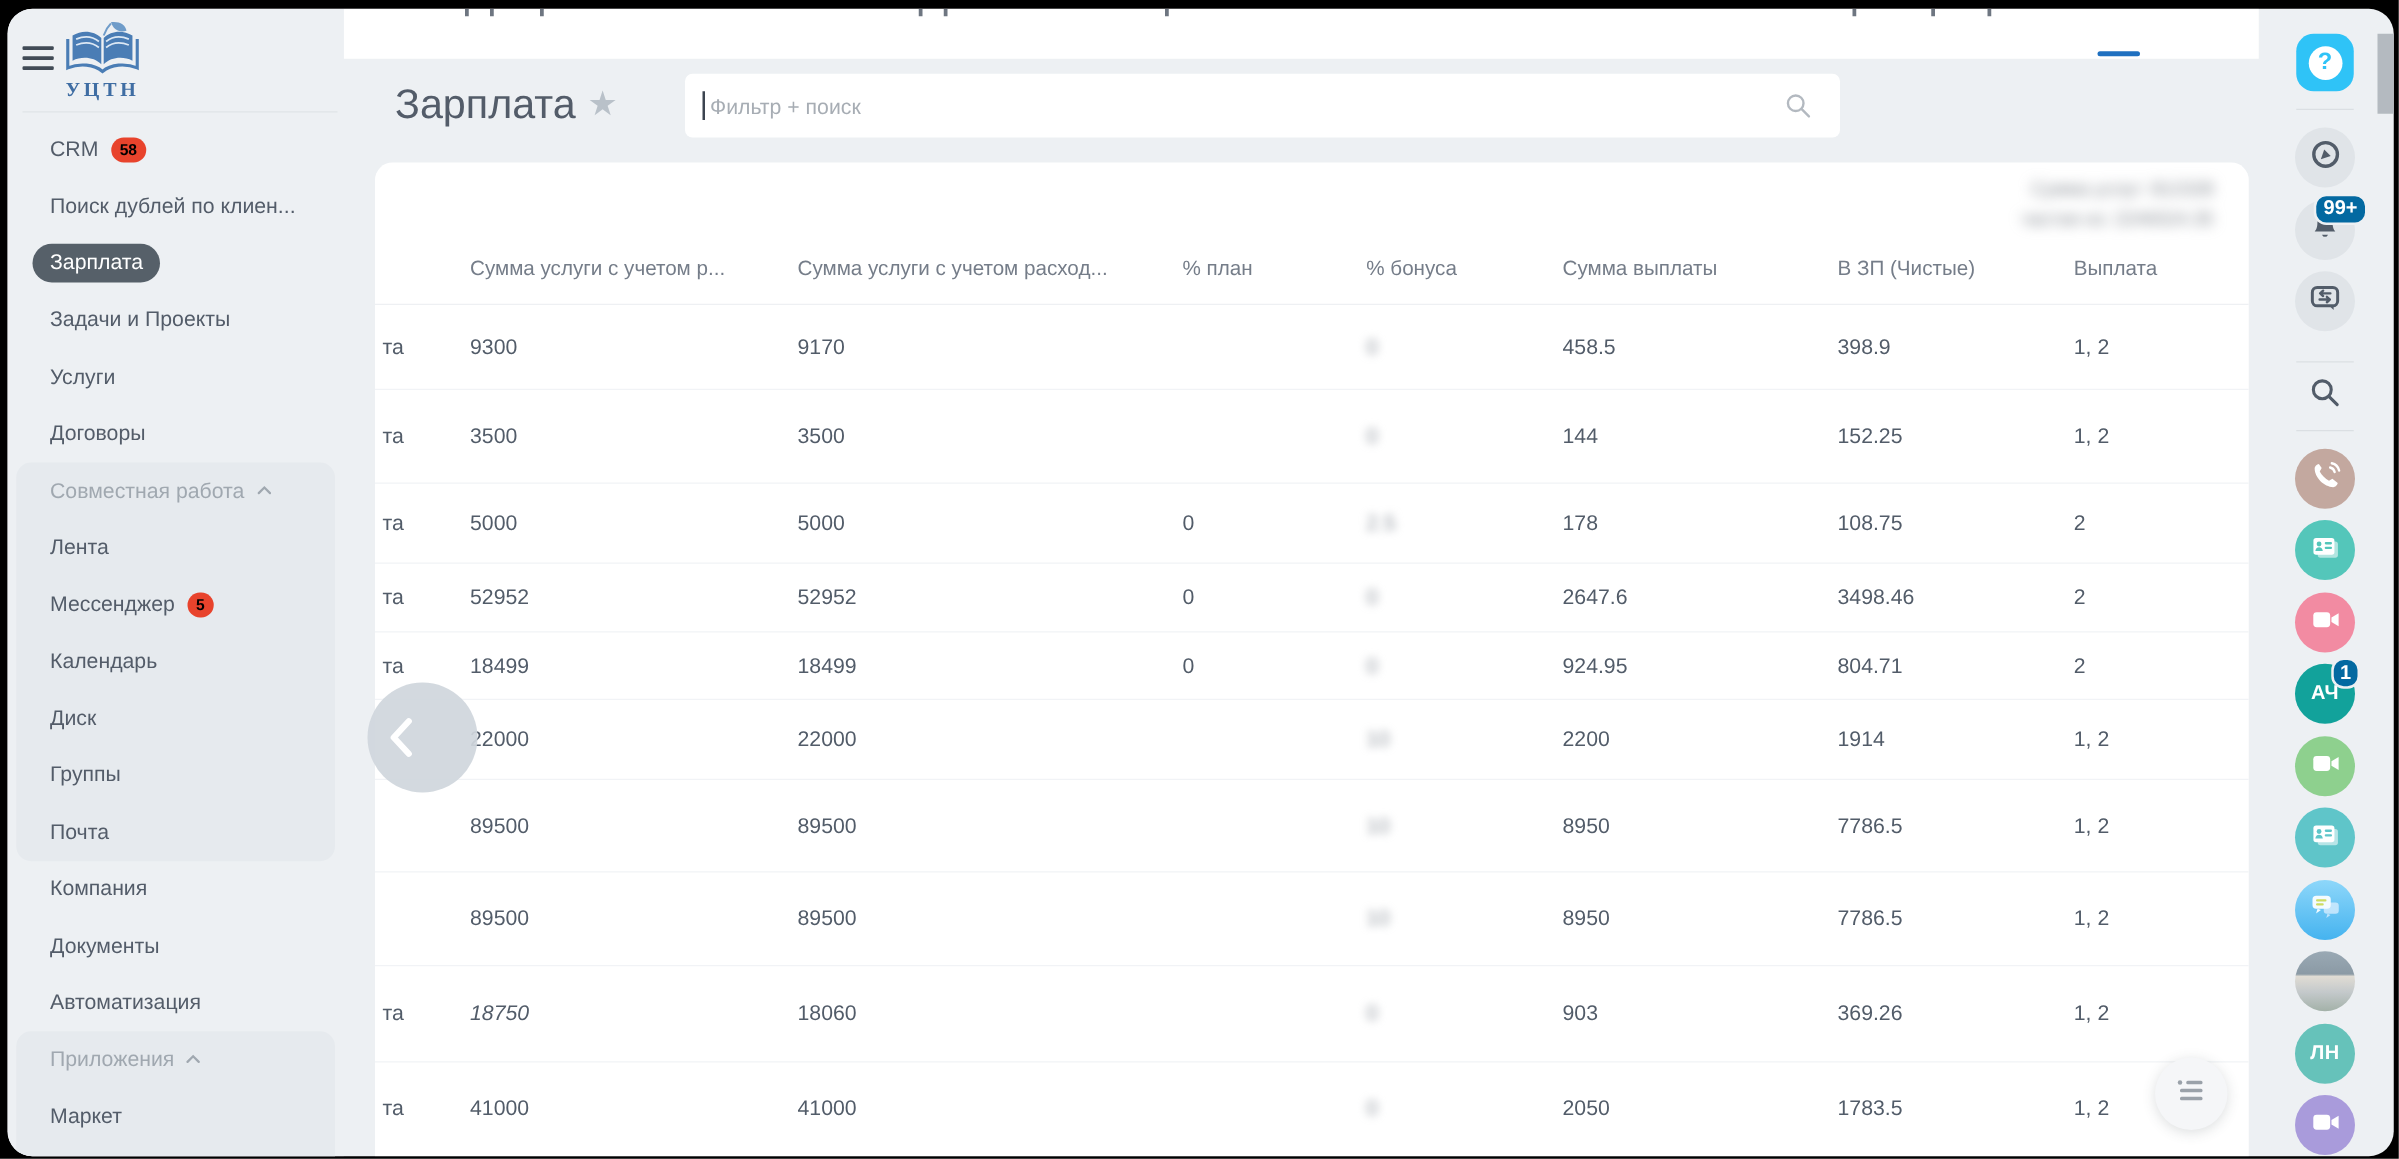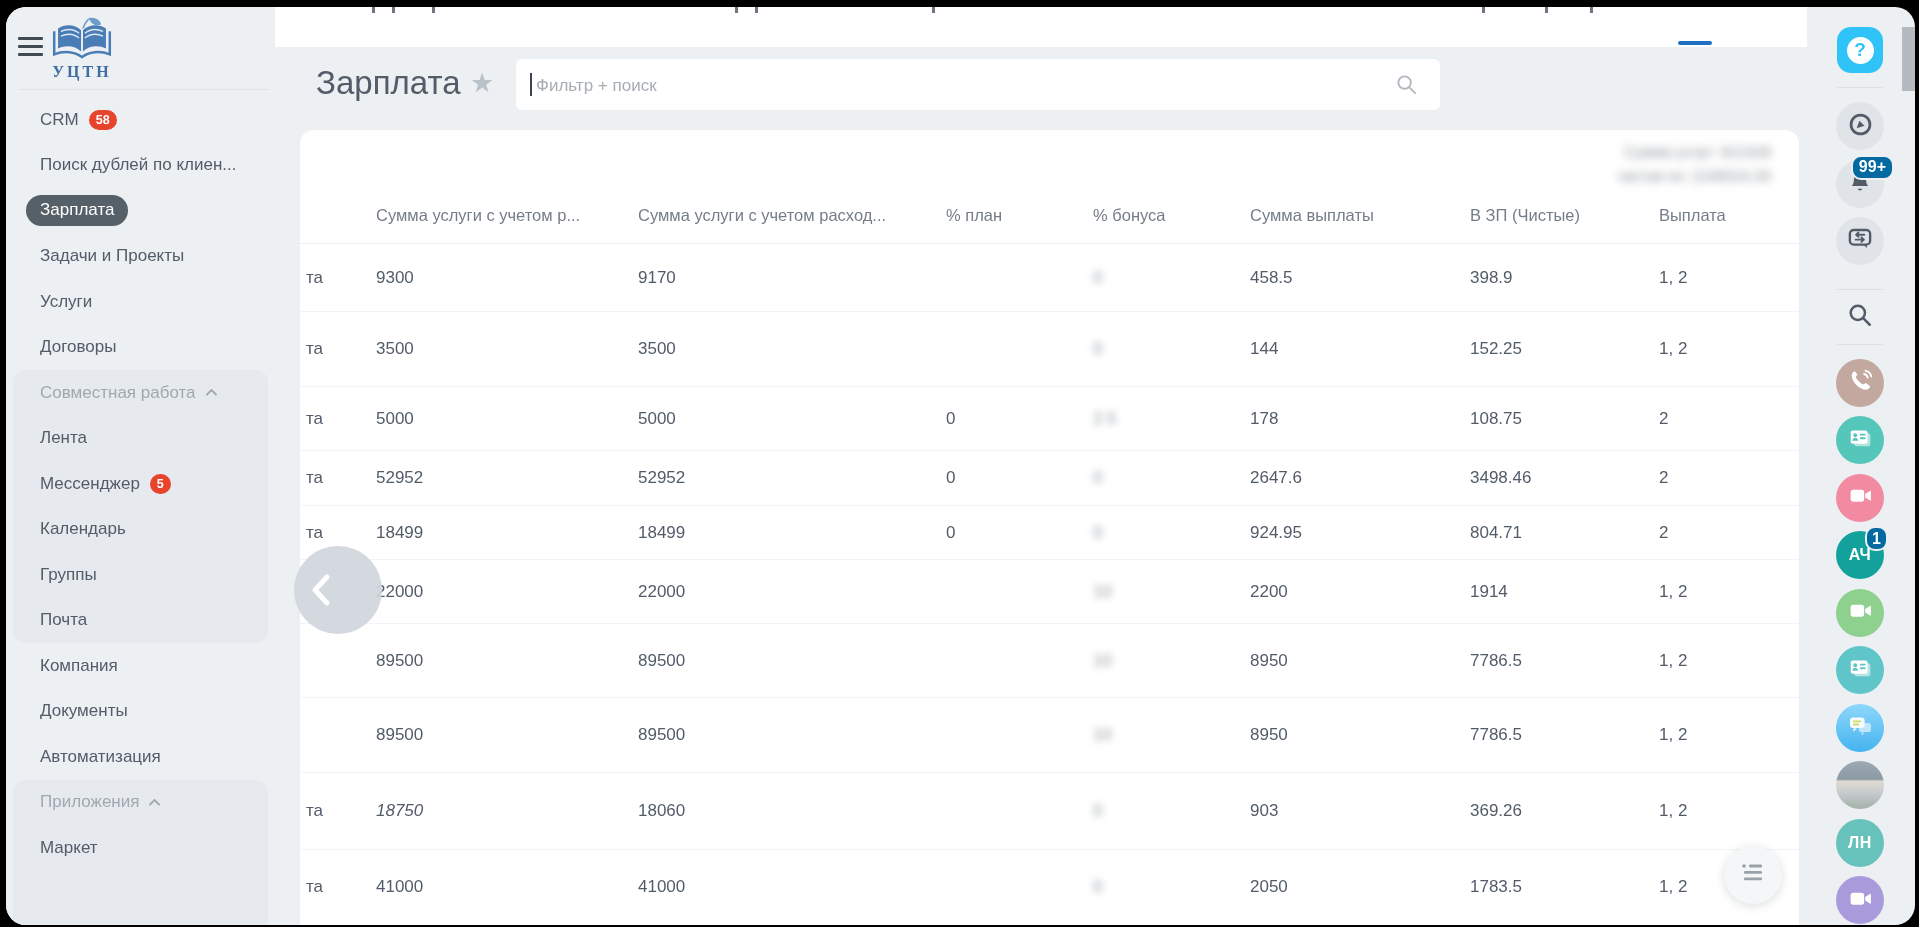--- a/index.html
+++ b/index.html
@@ -19,27 +19,27 @@
   .logo-text{font-family:"Liberation Serif",serif;font-weight:bold;font-size:16px;color:#3f6da3;letter-spacing:3px;margin-top:-2px;}
   .side-divider{position:absolute;left:12px;top:82px;width:252px;height:1px;background:#dfe3e7;}
   .menu{position:absolute;top:90px;left:0;right:0;}
   .s-item{height:45.5px;display:flex;align-items:center;padding-left:34px;font-size:17px;color:#535c69;cursor:pointer;white-space:nowrap;}
   .s-block{background:#e6eaee;border-radius:12px;margin:0 7px;}
   .s-block .s-item{padding-left:27px;}
   .s-block.last{padding-bottom:80px;margin-bottom:-60px;}
   .s-group-header{color:#a0a8b0;}
   .s-group-header svg{margin-left:9px;}
   .s-pill{background:#566069;color:#fff;padding:5px 14px 6px 14px;border-radius:16px;margin-left:-14px;}
-  .s-badge{margin-left:10px;background:#e8432c;color:#ffffff;font-size:12.5px;font-weight:bold;padding:2.5px 7px 3px 7px;border-radius:10px;}
+  .s-badge{margin-left:10px;background:#e8432c;color:#000000;font-size:12.5px;font-weight:bold;padding:2.5px 7px 3px 7px;border-radius:10px;}
 
   
   .page-title{position:absolute;left:310px;top:57px;font-size:33px;color:#535c69;}
   .star-icon{position:absolute;left:464px;top:60px;font-size:27px;color:#b9c1c9;cursor:pointer;}
   .star-icon::before{content:"★";}
-  .filter-bar{position:absolute;left:510px;top:52px;width:924px;height:51px;background:#fff;border-radius:6px;}
+  .filter-bar{position:absolute;left:542px;top:52px;width:924px;height:51px;background:#fff;border-radius:6px;}
   .filter-input{position:absolute;left:18px;top:0;height:100%;width:820px;border:none;outline:none;font-size:17px;color:#535c69;background:transparent;font-family:"Liberation Sans",sans-serif;}
   .filter-input::placeholder{color:#a7adb4;}
   .caret{position:absolute;left:14px;top:14px;width:1.5px;height:23px;background:#3c4450;}
   .filter-search-icon{position:absolute;right:22px;top:14px;}
 
   
   .card{position:absolute;left:294px;top:123px;width:1499px;bottom:0;background:#fff;border-radius:14px 14px 0 0;overflow:hidden;}
   .summary{position:absolute;right:28px;top:10px;text-align:right;filter:blur(5px);color:#80868e;font-size:15px;line-height:24px;}
   .thead{position:absolute;top:0;left:0;right:0;height:113px;border-bottom:1px solid #eef0f3;}
   .th{position:absolute;top:76px;font-size:16.5px;color:#757d89;white-space:nowrap;}
@@ -138,20 +138,23 @@
             <span>Лента</span>
           </div>
           <div class="s-item">
             <span>Мессенджер</span>
             <span class="s-badge">5</span>
           </div>
           <div class="s-item">
             <span>Календарь</span>
           </div>
           <div class="s-item">
+            <span>Диск</span>
+          </div>
+          <div class="s-item">
             <span>Группы</span>
           </div>
           <div class="s-item">
             <span>Почта</span>
           </div>
         </div>
         <div class="s-plain">
           <div class="s-item">
             <span>Компания</span>
           </div>

